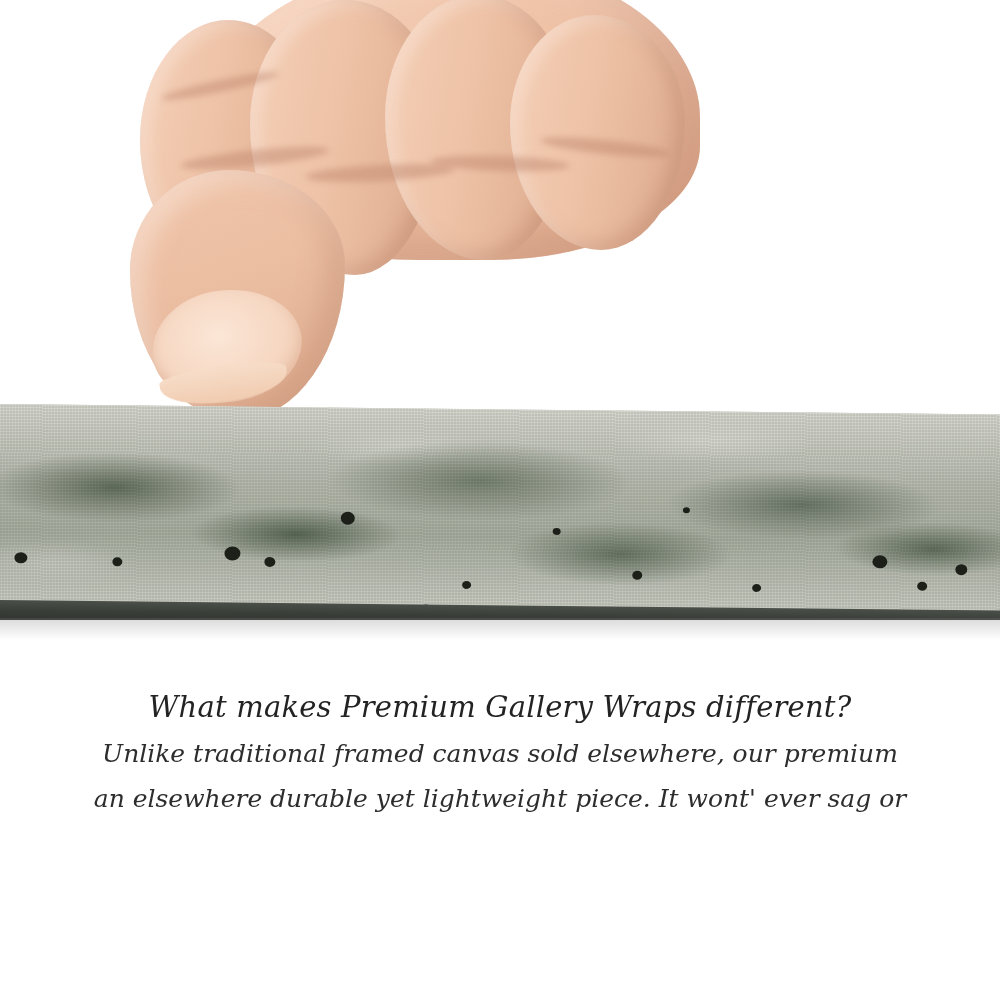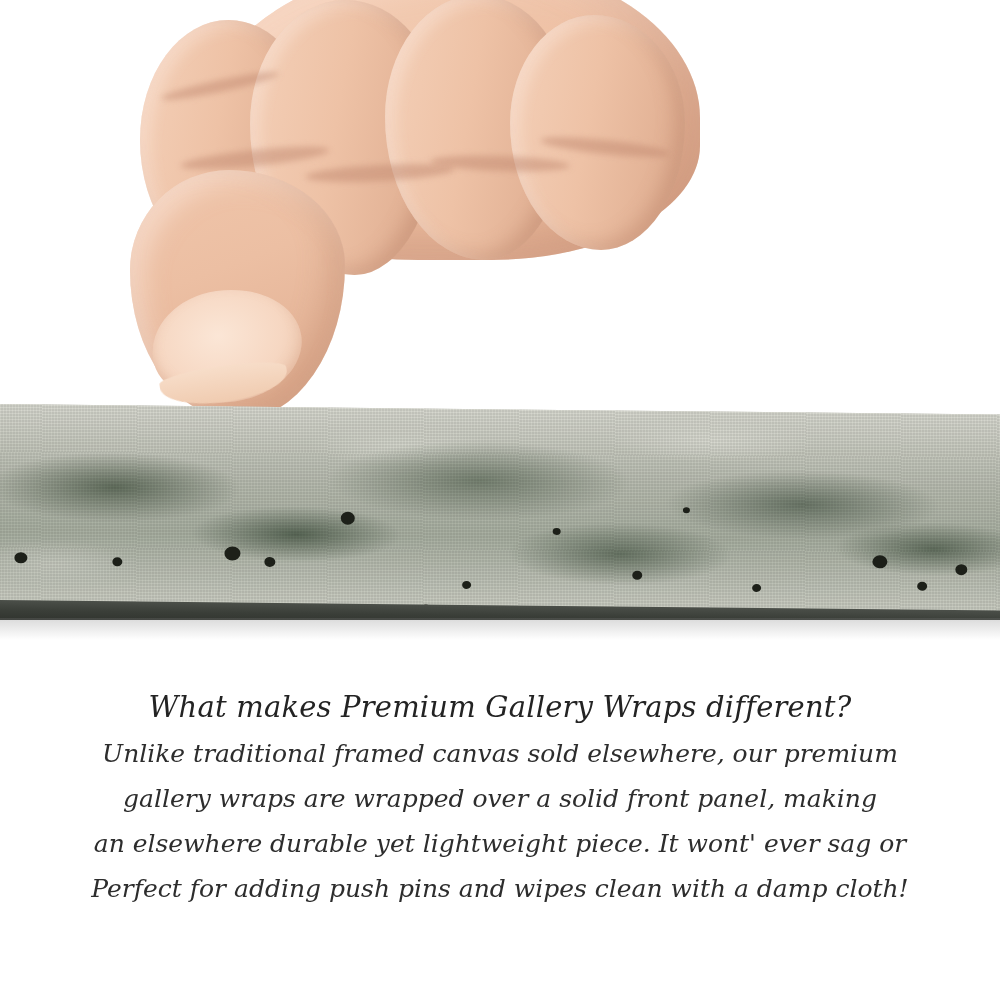--- a/index.html
+++ b/index.html
@@ -259,19 +259,17 @@
       </div>
       <div class="canvas-edge"></div>
     </div>
     <div class="canvas-shadow"></div>
   </div>
 
   <div class="caption">
     <div class="caption-heading">What makes Premium Gallery Wraps different?</div>
     <div class="caption-body">
       <p>Unlike traditional framed canvas sold elsewhere, our premium</p>
-      <p>gallery wraps are wrapped over a solid front panel, making</p>
       <p>an elsewhere durable yet lightweight piece. It wont' ever sag or</p>
-      <p>Perfect for adding push pins and wipes clean with a damp cloth!</p>
     </div>
   </div>
 
 </div>
 
 </body></html>

